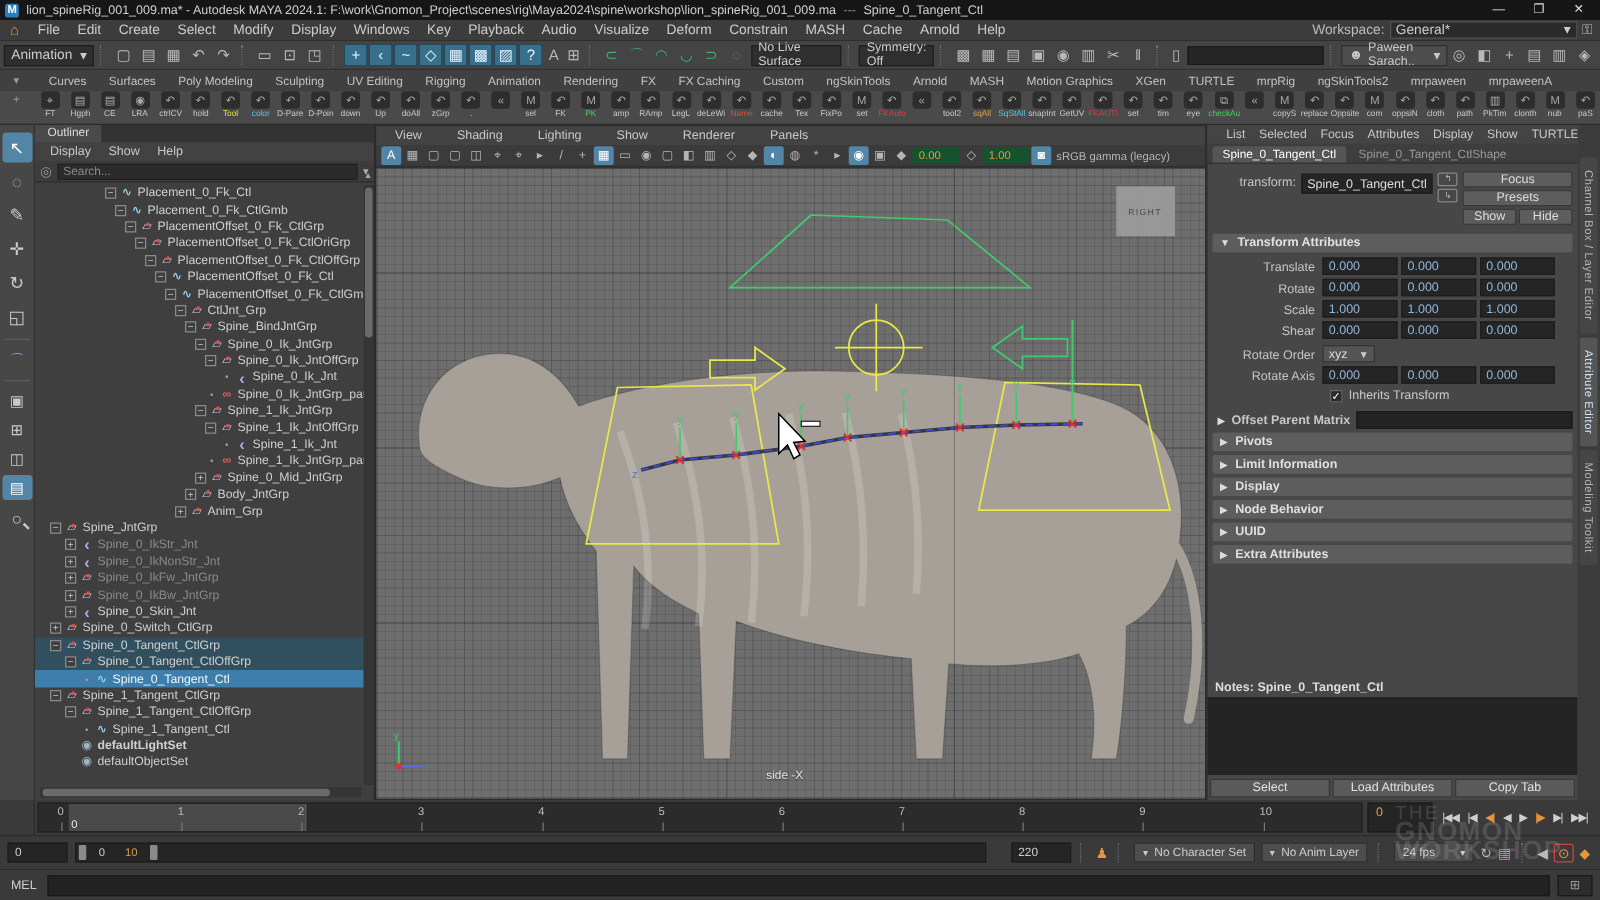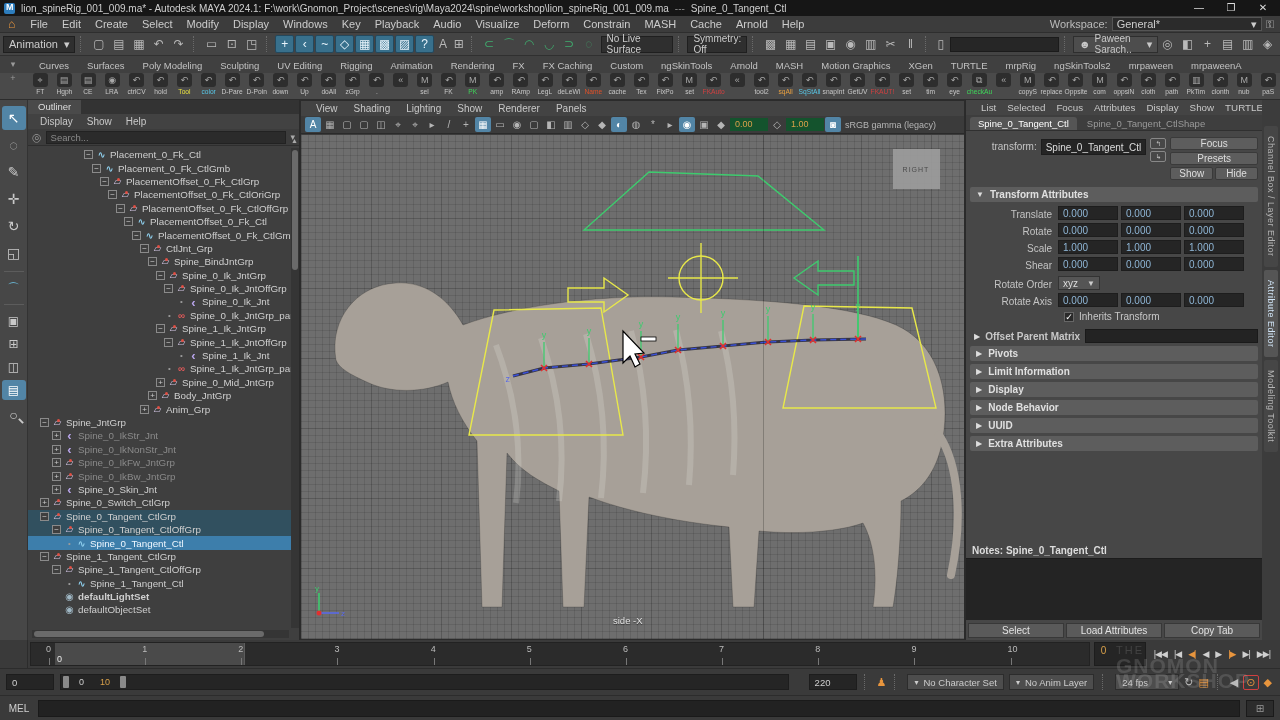--- a/index.html
+++ b/index.html
@@ -68,21 +68,21 @@
   .otl-ic.joint::before{content:"‹";color:#b9a5ec;font-size:13px}
   .otl-ic.constraint::before{content:"∞";color:#e05a5a}
   .otl-ic.set::before{content:"◉";color:#9fb7c4}
   .otl-lb{padding-left:2px}
   .otl-vscroll{position:absolute;right:0;top:48px;bottom:12px;width:8px;background:#353535}
   .otl-vthumb{position:absolute;top:2px;left:1px;width:6px;height:120px;background:#6a6a6a;border-radius:3px}
   .otl-hscroll{position:absolute;left:4px;right:10px;bottom:2px;height:8px;background:#353535}
   .otl-hthumb{position:absolute;left:2px;top:1px;width:230px;height:6px;background:#6a6a6a;border-radius:3px}
   
   .viewport{position:absolute;left:300px;top:100px;width:665px;height:540px;background:#3c3c3c;border:1px solid #2b2b2b}
-  .vp-menus{height:15px;display:flex;gap:2px;font-size:10px;align-items:center;padding-left:8px;background:#434343}
+  .vp-menus{height:15px;display:flex;gap:14px;font-size:10px;align-items:center;padding-left:8px;background:#434343}
   .vp-menus span{padding:0 7px}
   .vp-iconbar{height:18px;display:flex;align-items:center;gap:1px;background:#3b3b3b;padding:0 4px;border-bottom:1px solid #2a2a2a}
   .vic{width:16px;height:15px;display:inline-flex;align-items:center;justify-content:center;font-size:10px;color:#b5b5b5;border-radius:2px}
   .vic.blue{background:#5285a6;color:#fff}
   .vp-num{background:#14532d;color:#d8a04a;font-size:9px;padding:0 5px;height:13px;line-height:13px;min-width:38px}
   .vp-srgb{font-size:9px;color:#b5b5b5;padding-left:3px}
   .vp-canvas{position:absolute;left:0;top:34px;width:663px;height:504px;overflow:hidden;background-color:#6e6e6e;
     background-image:
       repeating-linear-gradient(0deg,rgba(0,0,0,.10) 0 1px,transparent 1px 7px),
       repeating-linear-gradient(90deg,rgba(0,0,0,.10) 0 1px,transparent 1px 7px),
@@ -151,21 +151,21 @@
   .ric{font-size:11px;color:#b9b9b9}
   .ric.orange{color:#e8953d}
   .ric.redbox{border:1px solid #d04040;border-radius:2px;padding:0 2px;color:#e8953d}
   
   .melrow{position:absolute;left:0;top:695px;width:1280px;height:25px;background:#3a3a3a;display:flex;align-items:center;border-top:1px solid #2c2c2c;gap:6px;padding:0 6px}
   .mel-label{font-size:10px;color:#cfcfcf;width:26px;text-align:center}
   .mel-input{flex:1;height:17px;background:#222;border:1px solid #1a1a1a}
   .mel-side{width:28px;height:17px;background:#2c2c2c;border:1px solid #1a1a1a;color:#999;text-align:center;line-height:16px;font-size:10px}
   
   .watermark{position:absolute;right:30px;top:643px;text-align:left;color:rgba(220,220,220,.16);pointer-events:none;line-height:15px;z-index:50}
-  .wm-the{font-size:11px;letter-spacing:2px;font-weight:normal}
+  .wm-the{font-size:15px;letter-spacing:2px;font-weight:normal}
   .wm-big{font-size:21px;font-weight:bold;letter-spacing:1px;font-family:"Liberation Sans",sans-serif}
 </style>
 </head>
 <body>
 
 <div class="app">
 
   <div class="titlebar">
     <span class="maya-logo"></span>
     <span>lion_spineRig_001_009.ma* - Autodesk MAYA 2024.1: F:\work\Gnomon_Project\scenes\rig\Maya2024\spine\workshop\lion_spineRig_001_009.ma</span>

